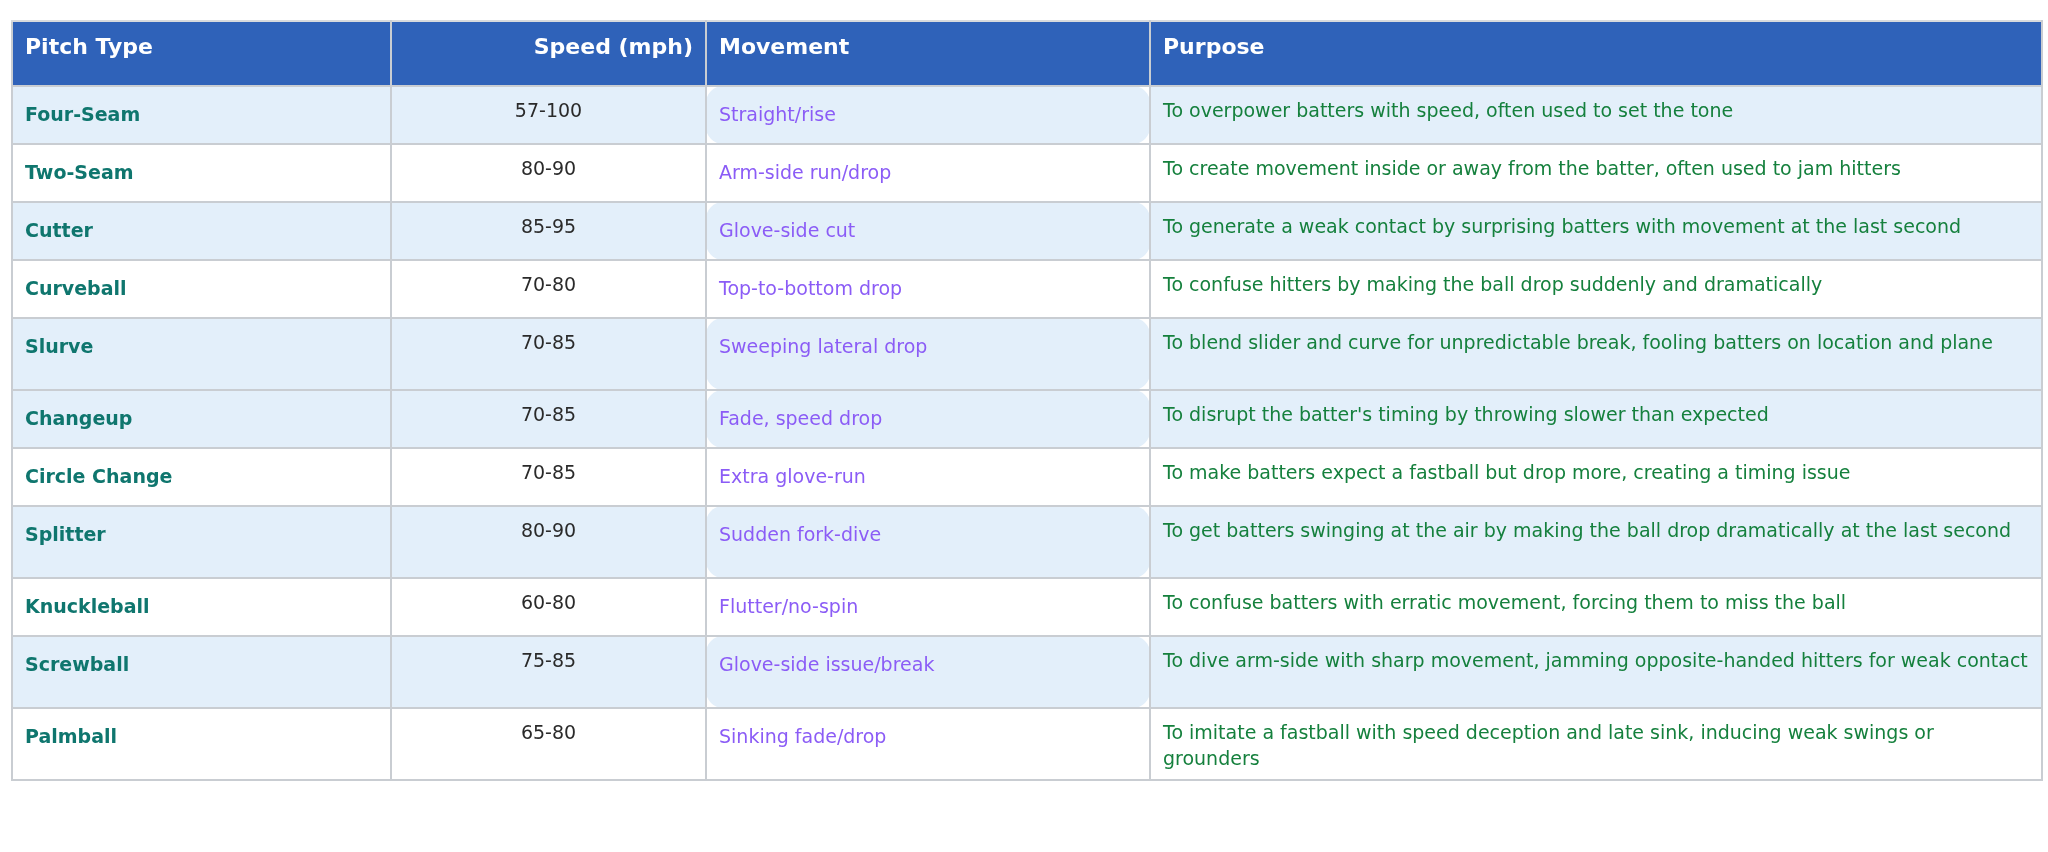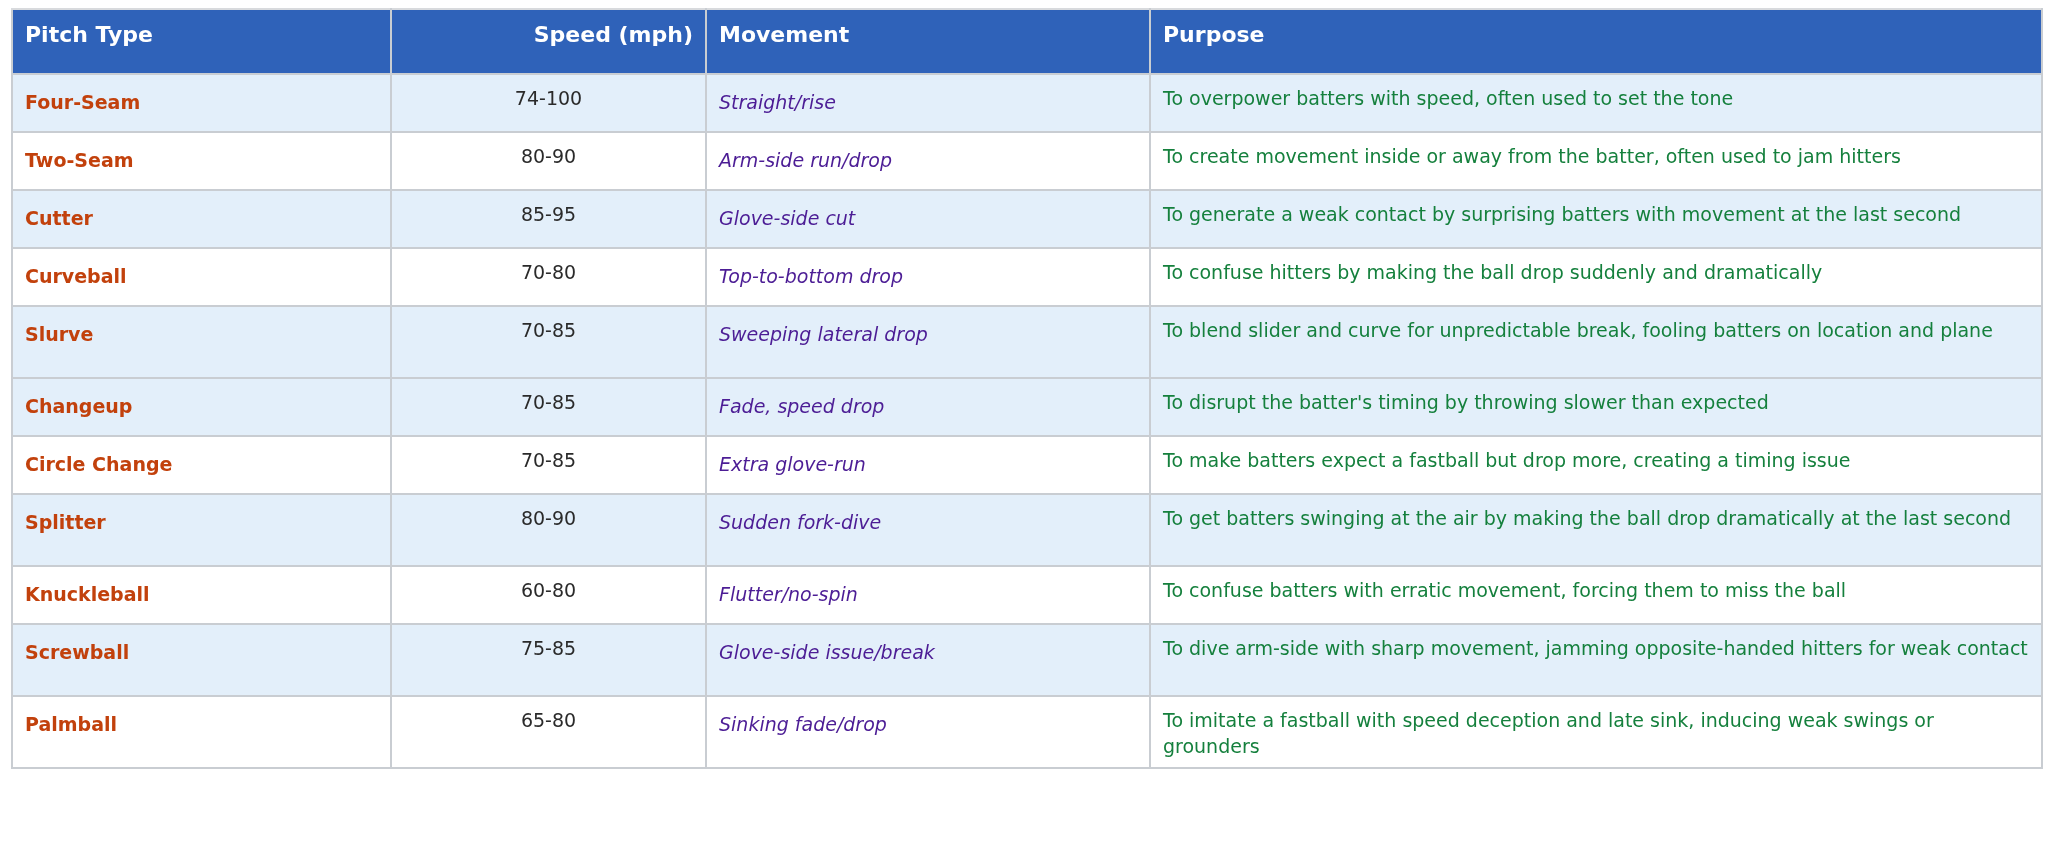--- a/index.html
+++ b/index.html
@@ -10,21 +10,21 @@
     body {
       width: 2048px;
       height: 852px;
       position: relative;
       overflow: hidden;
       font-family: "DejaVu Sans", sans-serif;
     }
     .table {
       position: absolute;
       left: 11px;
-      top: 8px;
+      top: 20px;
       width: 2030px;
       border-collapse: collapse;
       table-layout: fixed;
       font-size: 19px;
       color: #2a2a2a;
     }
     .table col.c1 { width: 379px; }
     .table col.c2 { width: 315px; }
     .table col.c3 { width: 444px; }
     .table col.c4 { width: 892px; }
@@ -49,32 +49,32 @@
       padding: 12px 12px 0 12px;
       box-sizing: border-box;
       line-height: 26px;
     }
     .table tbody tr.r1 td { height: 58px; }
     .table tbody tr.r2 td { height: 72px; }
     .table tbody tr.alt td { background: #e3effa; }
     .table tbody tr.plain td { background: #ffffff; }
     .pitch-name {
       font-weight: bold;
-      color: #c2410c;
+      color: #0f766e;
       padding-top: 14px !important;
     }
     .speed {
       text-align: center !important;
       padding-top: 10px !important;
       color: #2a2a2a;
     }
     .movement {
-      font-style: italic;
-      color: #4c1d95;
+      color: #8b5cf6;
       padding-top: 14px !important;
+      border-radius: 17px;
     }
     .purpose {
       color: #15803d;
       padding-top: 10px !important;
     }
   </style>
 </head>
 <body>
 
 <table class="table">
@@ -88,21 +88,21 @@
     <tr>
       <th>Pitch Type</th>
       <th class="center">Speed (mph)</th>
       <th>Movement</th>
       <th>Purpose</th>
     </tr>
   </thead>
   <tbody>
     <tr class="r1 alt">
       <td class="pitch-name">Four-Seam</td>
-      <td class="speed">74-100</td>
+      <td class="speed">57-100</td>
       <td class="movement">Straight/rise</td>
       <td class="purpose">To overpower batters with speed, often used to set the tone</td>
     </tr>
     <tr class="r1 plain">
       <td class="pitch-name">Two-Seam</td>
       <td class="speed">80-90</td>
       <td class="movement">Arm-side run/drop</td>
       <td class="purpose">To create movement inside or away from the batter, often used to jam hitters</td>
     </tr>
     <tr class="r1 alt">

